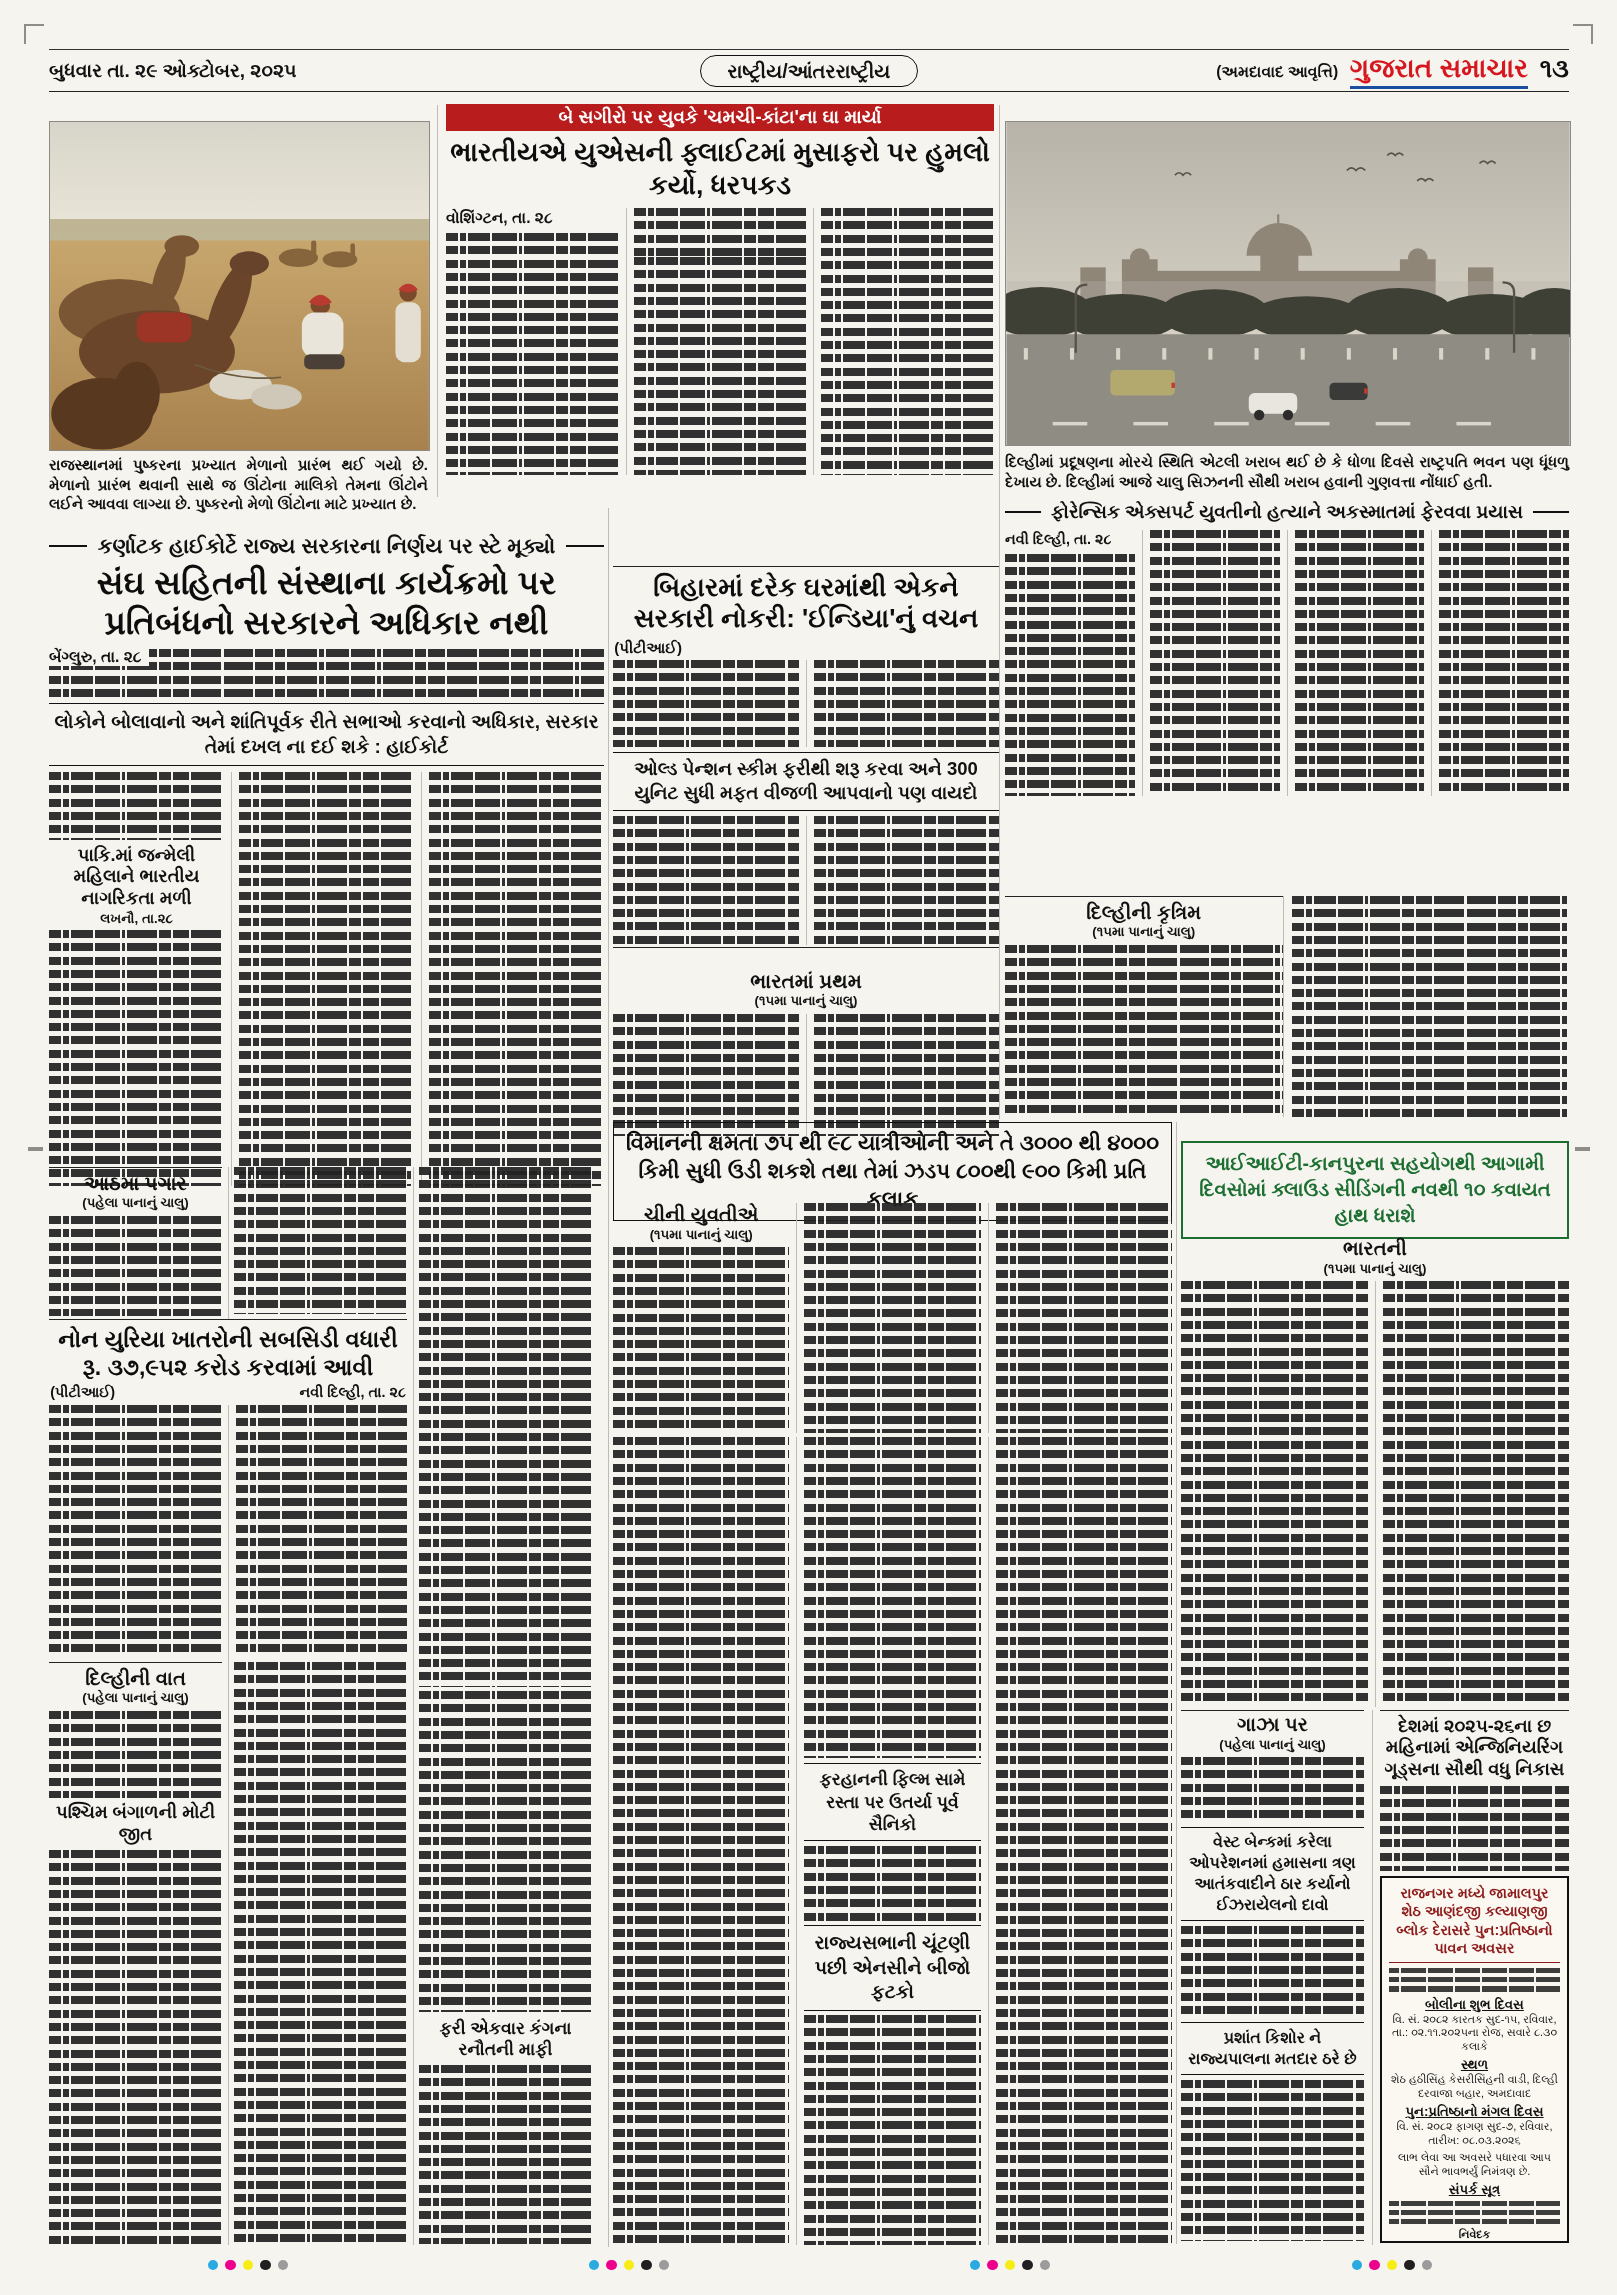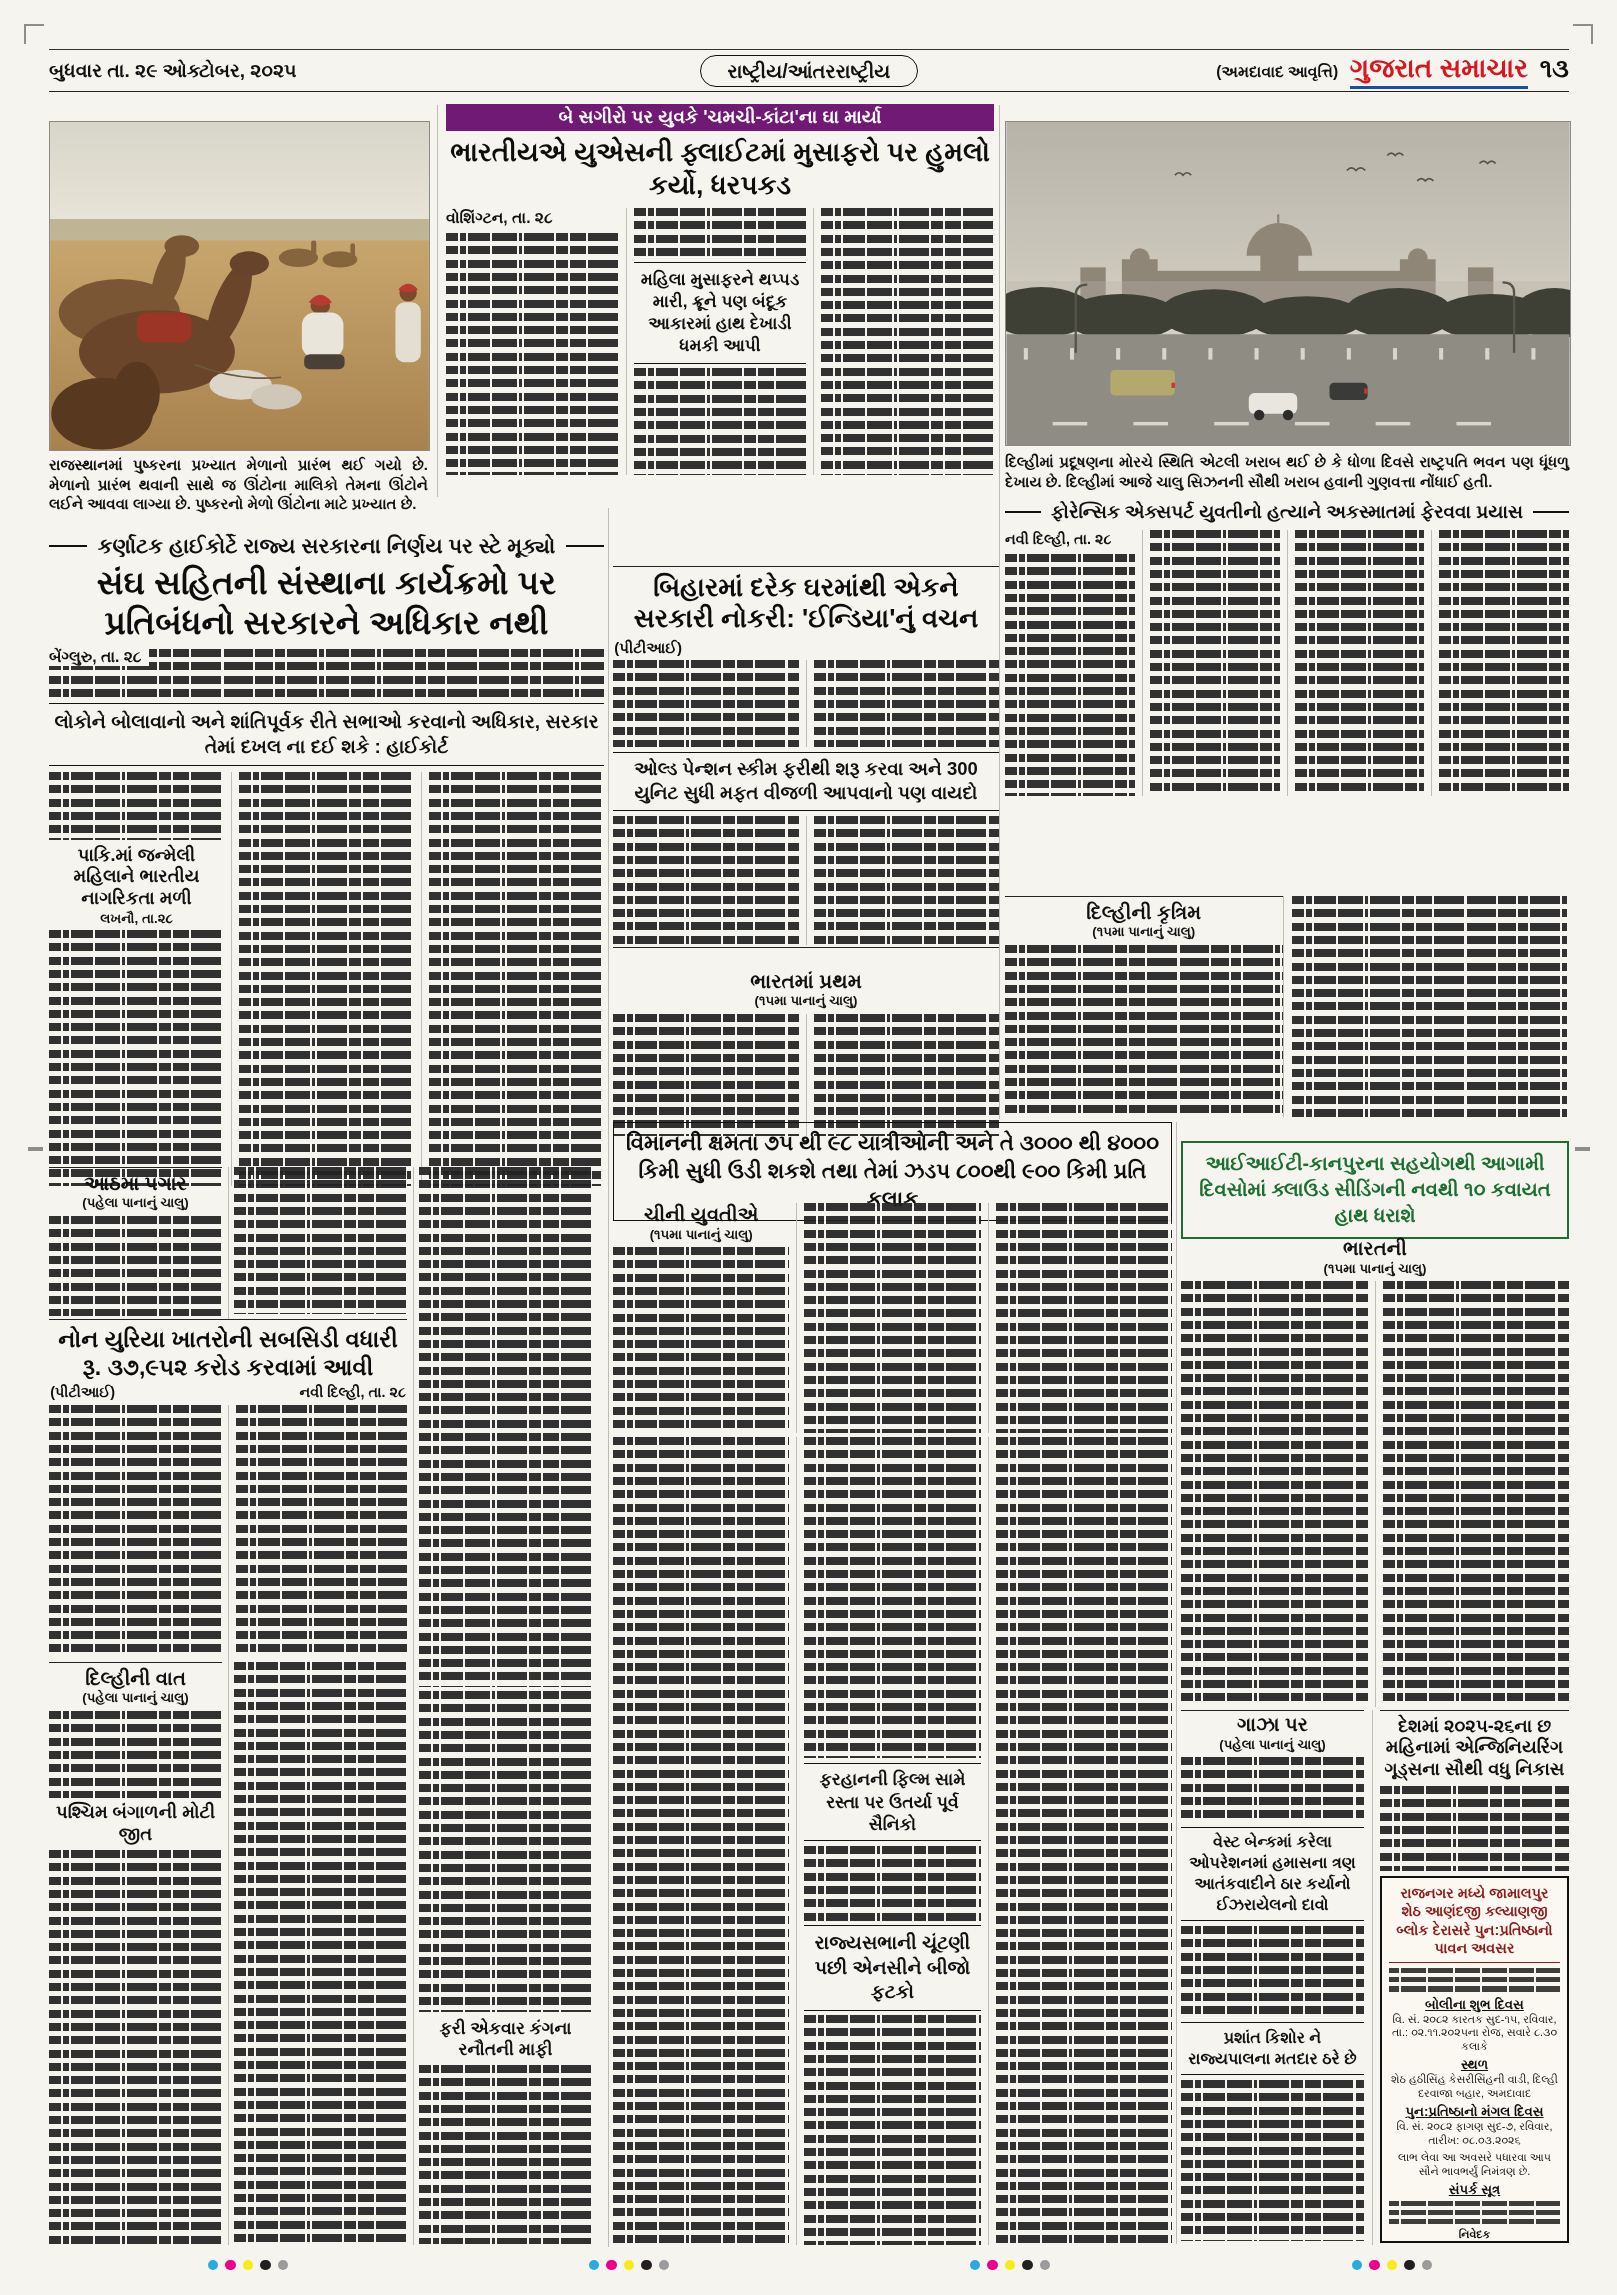--- a/index.html
+++ b/index.html
@@ -23,21 +23,21 @@
       repeating-linear-gradient(180deg, #2a2a2a 0 5.2px, rgba(0,0,0,0) 5.2px 9.2px);
     opacity:.9;
   }
   .cols{display:flex;}
   .col{flex:1;min-width:0;padding:0 7px;border-right:0.6px solid #bdbcb6;display:flex;flex-direction:column;}
   .col:last-child{border-right:none;padding-right:0;}
   .col:first-child{padding-left:0;}
   .fill{flex:1;}
   .hl{font-weight:bold;text-align:center;line-height:1.22;color:#0d0d0d;}
   .dl{font-weight:bold;font-size:15.6px;margin:1.2px 0 5.8px;}
-  .kicker-strip{background:#701a75;color:#fff;font-weight:bold;text-align:center;}
+  .kicker-strip{background:#b91c1c;color:#fff;font-weight:bold;text-align:center;}
   .kickrow{display:flex;align-items:center;gap:10.4px;font-weight:bold;text-align:center;}
   .kickrow::before,.kickrow::after{content:"";flex:1;border-top:2.3px double #111;}
   .subhead{border-top:1.7px solid #111;border-bottom:1.7px solid #111;font-weight:bold;text-align:center;line-height:1.3;}
   .subhead2{border-top:1.2px solid #111;border-bottom:1.2px solid #111;font-weight:bold;text-align:center;line-height:1.3;}
   .cont-top{border-top:1.2px solid #222;}
   .cont-hl{font-weight:bold;text-align:center;line-height:1.2;}
   .cont-sub{font-weight:bold;text-align:center;font-size:13.3px;line-height:1.2;}
   .vrule{width:0;border-left:0.6px solid #bdbcb6;}
   .hrule{height:0;border-top:0.6px solid #9a9a94;}
   .caption{font-weight:bold;font-size:15px;line-height:1.3;text-align:justify;color:#111;}
@@ -123,21 +123,20 @@
 <div class="abs" style="left:446px;top:104px;width:548px;">
   <div class="kicker-strip" style="height:26.6px;line-height:26.6px;font-size:18.5px;">બે સગીરો પર યુવકે 'ચમચી-કાંટા'ના ઘા માર્યા</div>
   <div class="hl" style="margin-top:5.8px;font-size:26.6px;">ભારતીયએ યુએસની ફ્લાઈટમાં મુસાફરો પર હુમલો કર્યો, ધરપકડ</div>
   <div class="cols" style="margin-top:7px;height:267px;">
     <div class="col">
       <div class="dl">વોશિંગ્ટન, તા. ૨૮</div>
       <div class="ftxt fill"></div>
     </div>
     <div class="col">
       <div class="ftxt" style="height:49px;flex:none;"></div>
-      <div class="subhead" style="margin:4.6px 0;padding:5.8px 1.2px;font-size:17px;">મહિલા મુસાફરને થપ્પડ મારી, ક્રૂને પણ બંદૂક આકારમાં હાથ દેખાડી ધમકી આપી</div>
       <div class="ftxt fill"></div>
     </div>
     <div class="col">
       <div class="ftxt fill"></div>
     </div>
   </div>
 </div>
 
 <div class="abs vrule" style="left:999px;top:105px;height:1014px;"></div>
 

